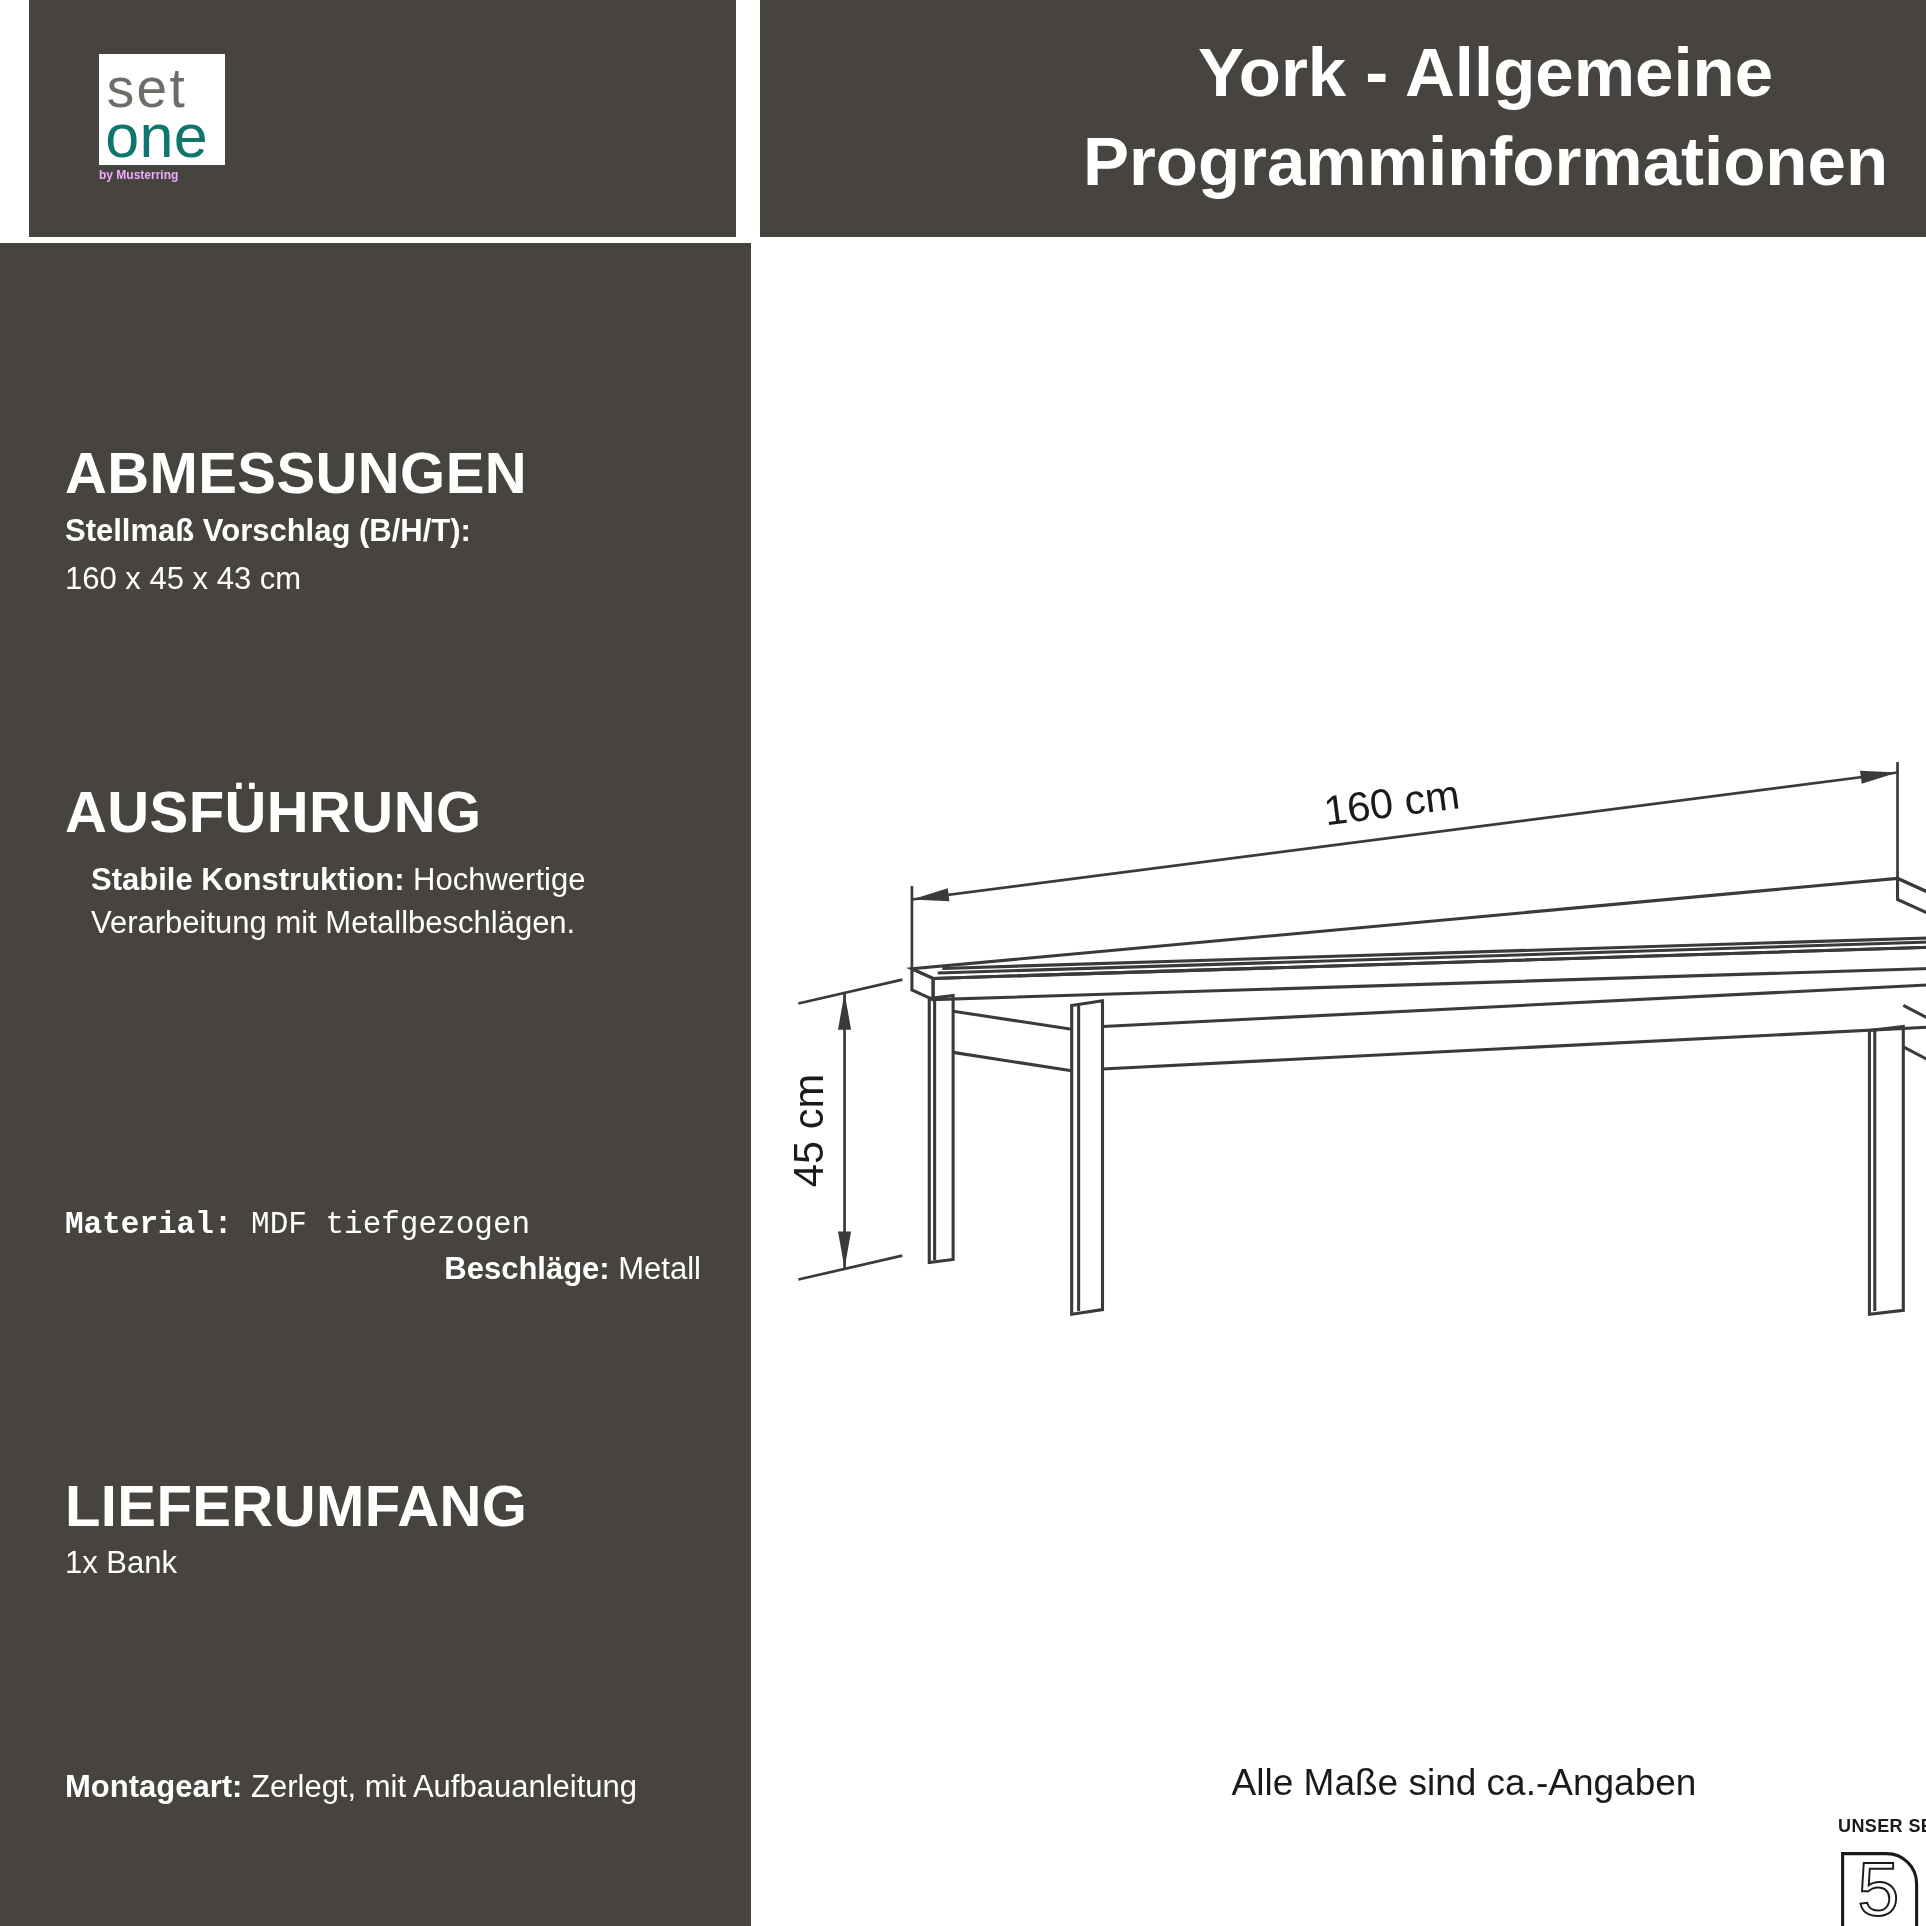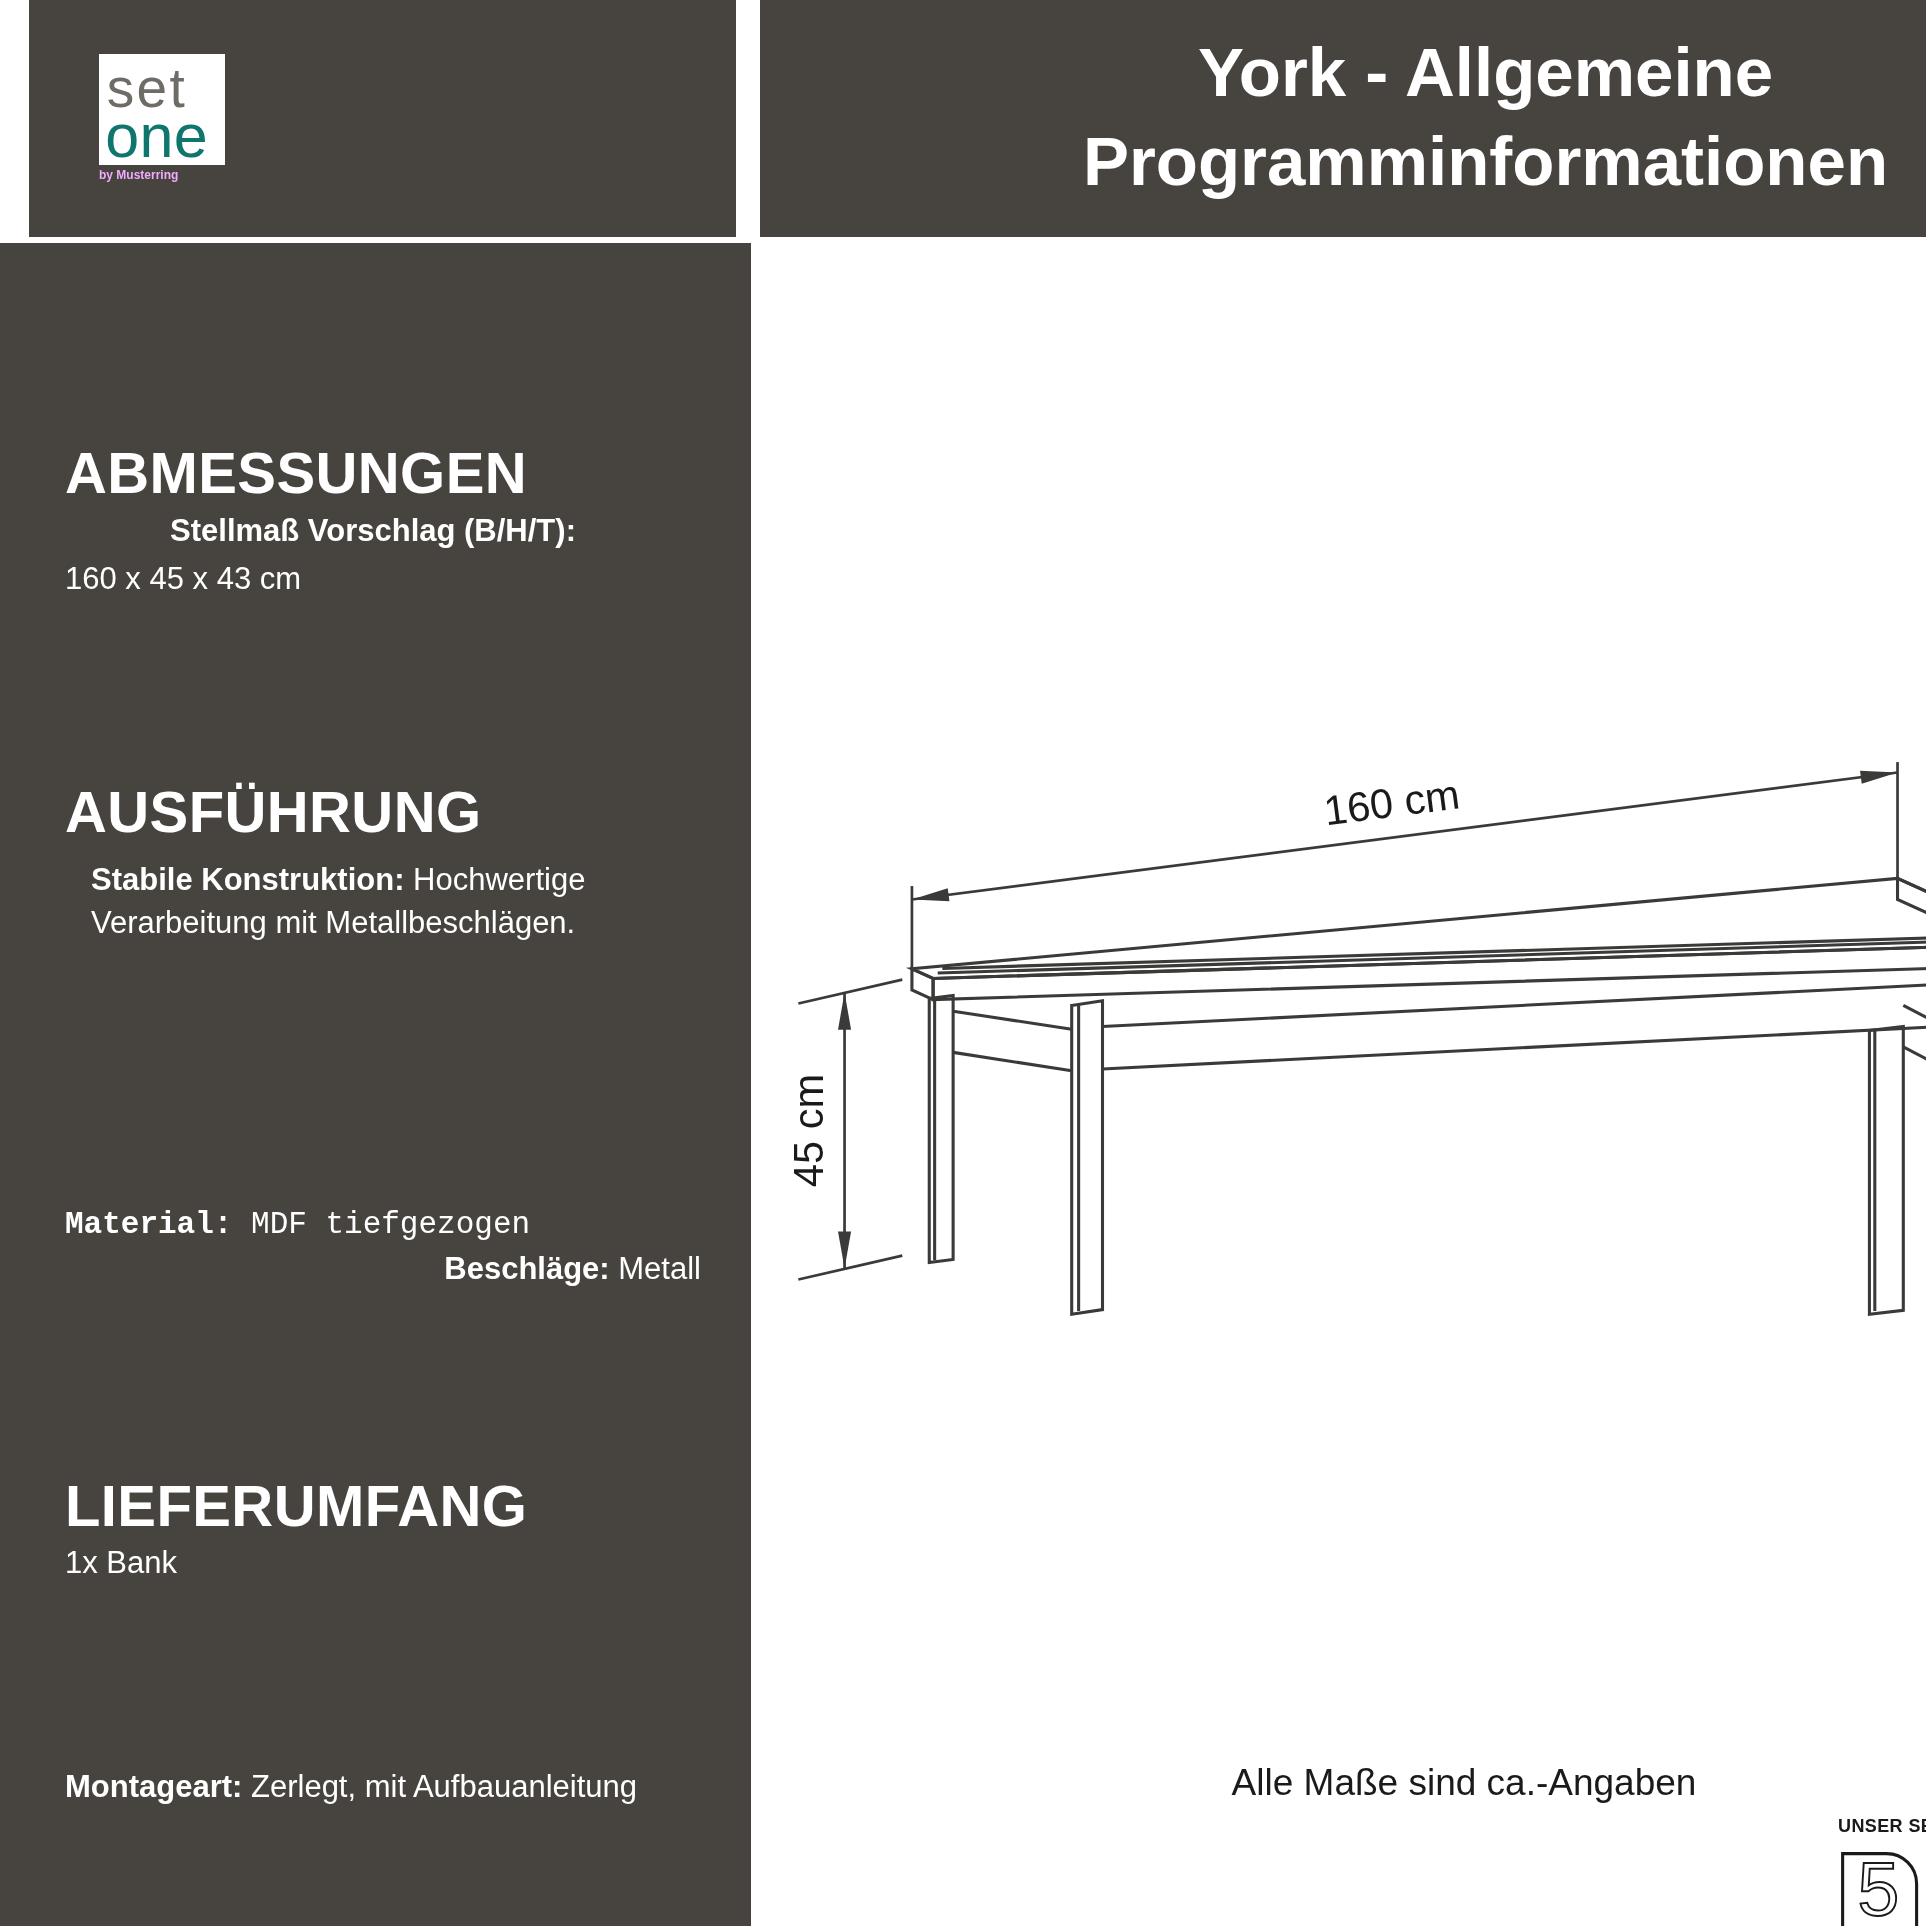--- a/index.html
+++ b/index.html
@@ -52,21 +52,21 @@
 <div class="panel header-bar">
   <div class="header-title">
     <div>York - Allgemeine</div>
     <div>Programminformationen</div>
   </div>
 </div>
 
 <div class="panel sidebar">
 
   <div class="sb sb-heading" style="top:200px;">ABMESSUNGEN</div>
-  <div class="sb sb-text" style="top:266px;width:616px;text-align:center;">
+  <div class="sb sb-text" style="top:266px;width:616px;">
     <b>Stellmaß Vorschlag (B/H/T):</b>
   </div>
   <div class="sb sb-text" style="top:314px;width:616px;">160 x 45 x 43 cm</div>
 
   <div class="sb sb-heading" style="top:539px;">AUSFÜHRUNG</div>
   <div class="sb sb-text" style="top:615px;width:601px;margin-left:26px;">
     <b>Stabile Konstruktion:</b><span> Hochwertige Verarbeitung mit Metallbeschlägen.</span>
   </div>
 
   <div class="sb sb-text" style="top:960px;width:636px;font-family:Liberation Mono, monospace;">

